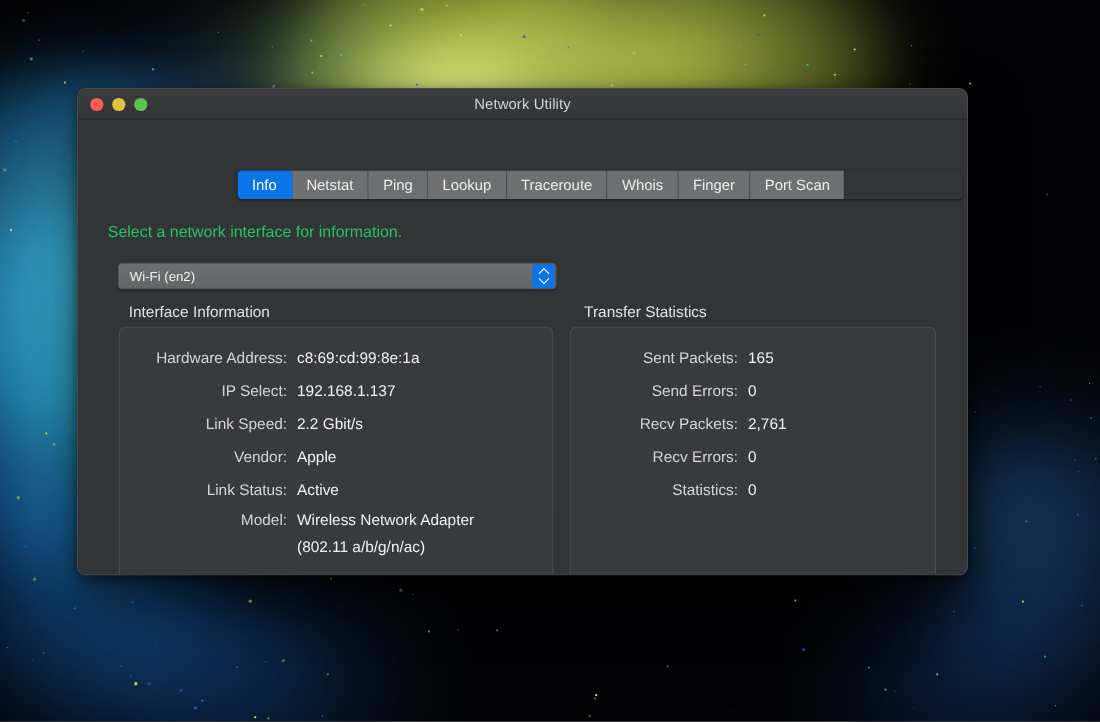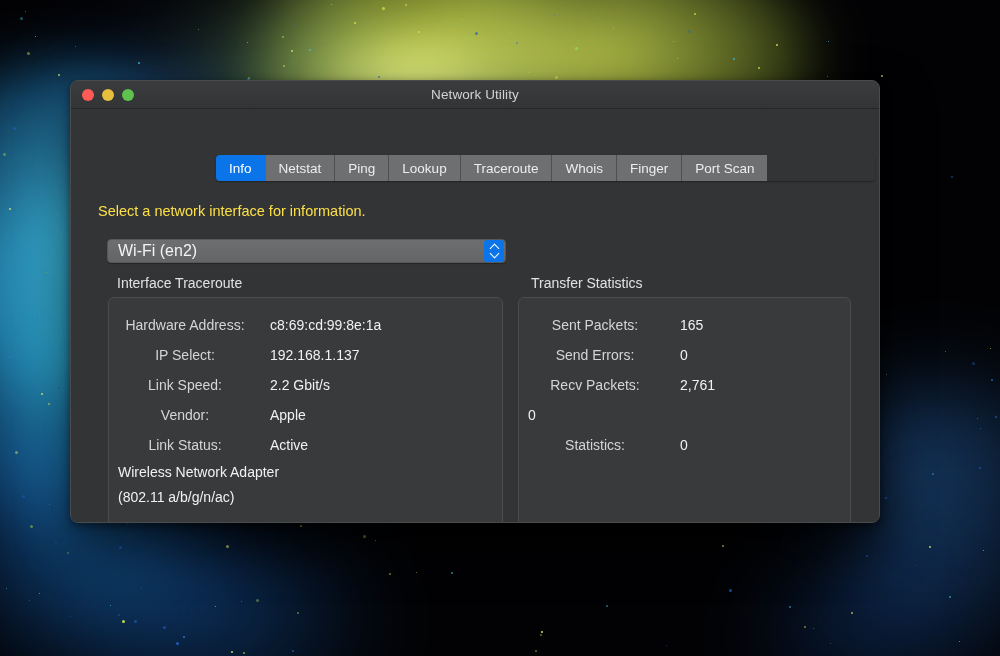--- a/index.html
+++ b/index.html
@@ -149,40 +149,40 @@
     background: #0a74e8;
     color: #ffffff;
     border-right-color: #0a74e8;
   }
 
   
   #instruction {
     position: absolute;
     left: 27px; top: 94px;
     font-size: 14.5px;
-    color: #fde047;
+    color: #22c55e;
     user-select: none;
   }
 
   #iface-select {
     position: absolute;
     left: 36px; top: 130px;
     width: 399px; height: 24px;
     background: linear-gradient(#6d6e70, #646567);
     border: 1px solid #57585a;
     border-radius: 4px;
     display: flex;
     align-items: center;
     box-shadow: 0 1px 1px rgba(0,0,0,.3);
     cursor: default;
   }
   #iface-value {
     flex: 1 1 auto;
     padding-left: 10px;
-    font-size: 16px;
+    font-size: 12px;
     color: #f2f3f3;
     white-space: nowrap;
     overflow: hidden;
     user-select: none;
   }
   #iface-stepper {
     flex: 0 0 auto;
     width: 20px; height: 22px;
     margin-right: 1px;
     background: #0a74e8;
@@ -226,21 +226,21 @@
   .rows {
     padding-top: 12px;
   }
   .row {
     display: flex;
     align-items: flex-start;
     font-size: 14px;
     line-height: 30px;
   }
   .row .k {
-    text-align: center;
+    text-align: right;
     color: #d4d5d7;
     flex: 0 0 auto;
     white-space: nowrap;
     user-select: none;
   }
   .row .v {
     color: #f0f1f2;
     padding-left: 9px;
     white-space: pre-line;
     user-select: none;
@@ -576,21 +576,21 @@
     <div id="instruction">Select a network interface for information.</div>
 
     <div id="iface-select">
       <div id="iface-value">Wi-Fi (en2)</div>
       <div id="iface-stepper">
         <span class="chev up"></span>
         <span class="chev down"></span>
       </div>
     </div>
 
-    <div class="group-label" id="label-interface">Interface Traceroute</div>
+    <div class="group-label" id="label-interface">Interface Information</div>
     <div class="panel" id="panel-interface">
       <div class="rows" id="rows-interface">
           <div class="row">
             <div class="k">Hardware Address:</div>
             <div class="v">c8:69:cd:99:8e:1a</div>
           </div>
           <div class="row">
             <div class="k">IP Select:</div>
             <div class="v">192.168.1.137</div>
           </div>
@@ -600,20 +600,21 @@
           </div>
           <div class="row">
             <div class="k">Vendor:</div>
             <div class="v">Apple</div>
           </div>
           <div class="row">
             <div class="k">Link Status:</div>
             <div class="v">Active</div>
           </div>
           <div class="row multi">
+            <div class="k">Model:</div>
             <div class="v">Wireless Network Adapter
 (802.11 a/b/g/n/ac)</div>
           </div>
         </div>
     </div>
 
     <div class="group-label" id="label-transfer">Transfer Statistics</div>
     <div class="panel" id="panel-transfer">
       <div class="rows" id="rows-transfer">
           <div class="row">
@@ -622,20 +623,21 @@
           </div>
           <div class="row">
             <div class="k">Send Errors:</div>
             <div class="v">0</div>
           </div>
           <div class="row">
             <div class="k">Recv Packets:</div>
             <div class="v">2,761</div>
           </div>
           <div class="row">
+            <div class="k">Recv Errors:</div>
             <div class="v">0</div>
           </div>
           <div class="row">
             <div class="k">Statistics:</div>
             <div class="v">0</div>
           </div>
         </div>
     </div>
 
   </div>

